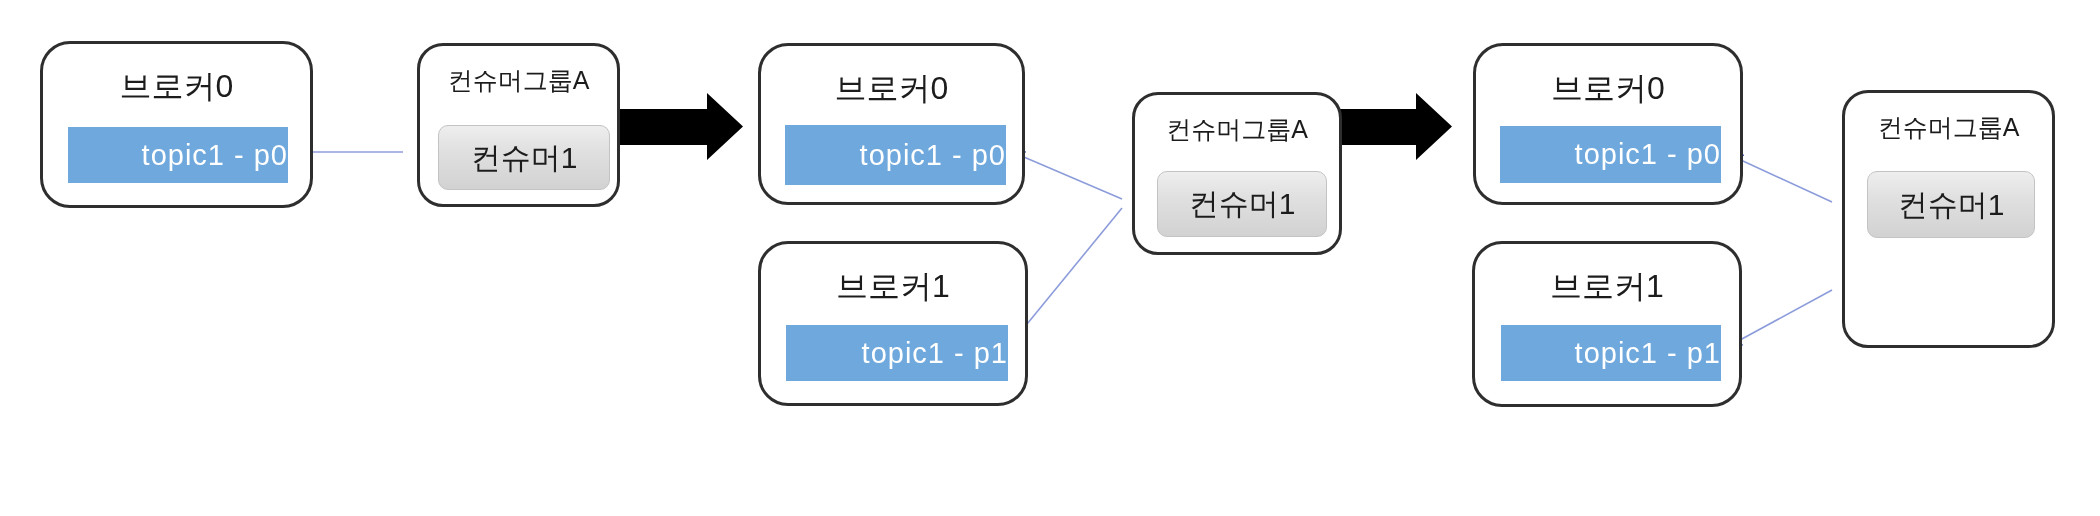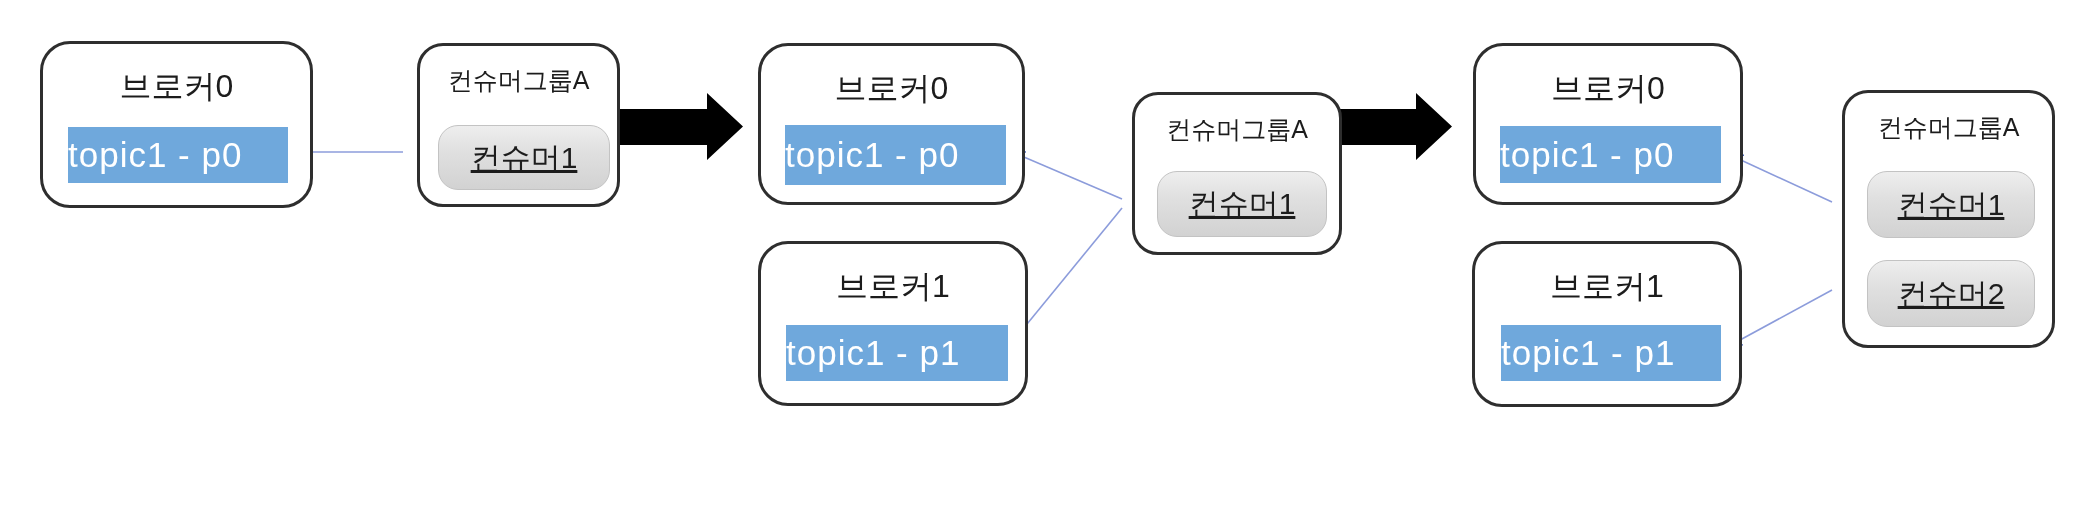--- a/index.html
+++ b/index.html
@@ -37,28 +37,28 @@
   .broker-title{
     position:absolute;left:0;right:0;top:20px;
     text-align:center;font-size:32px;line-height:44px;color:var(--title-text);
   }
   .group-title{
     position:absolute;left:0;right:0;top:20px;
     text-align:center;font-size:25px;line-height:28px;color:var(--title-text);
   }
   .partition-bar{
     position:absolute;background:var(--partition-fill);
-    color:var(--partition-text);text-align:left;
-    font-size:35px;letter-spacing:1px;
+    color:var(--partition-text);text-align:right;
+    font-size:29px;letter-spacing:1px;
   }
   .consumer-chip{
-    position:absolute;border-radius:20px;
+    position:absolute;border-radius:10px;
     background:linear-gradient(180deg,var(--consumer-top) 0%,#e0e0e0 40%,var(--consumer-bottom) 100%);
     border:1px solid var(--consumer-border);
-    text-align:center;font-size:30px;color:var(--title-text);text-decoration:underline;
+    text-align:center;font-size:30px;color:var(--title-text);
   }
   #overlay{position:absolute;left:0;top:0;width:2100px;height:516px;pointer-events:none;}
   .block-arrow{fill:var(--block-arrow);}
   .assign-line{stroke:var(--link-line);stroke-width:1.6;fill:none;}
 </style>
 </head>
 <body>
 
 <div id="canvas">
 
@@ -110,16 +110,15 @@
   </div>
 
   <div class="abs broker-box" style="left:1472px;top:241px;width:270px;height:166px;">
     <div class="broker-title">브로커1</div>
     <div class="partition-bar" style="left:26px;top:81px;width:220px;height:56px;line-height:56px;">topic1 - p1</div>
   </div>
 
   <div class="abs group-box" style="left:1810px;top:90px;width:213px;height:258px;">
     <div class="group-title">컨슈머그룹A</div>
     <div class="consumer-chip" style="left:22px;top:78px;width:166px;height:65px;line-height:65px;">컨슈머1</div>
-    <div class="consumer-chip" style="left:22px;top:167px;width:166px;height:65px;line-height:65px;">컨슈머2</div>
   </div>
 
 </div>
 
 </body></html>

